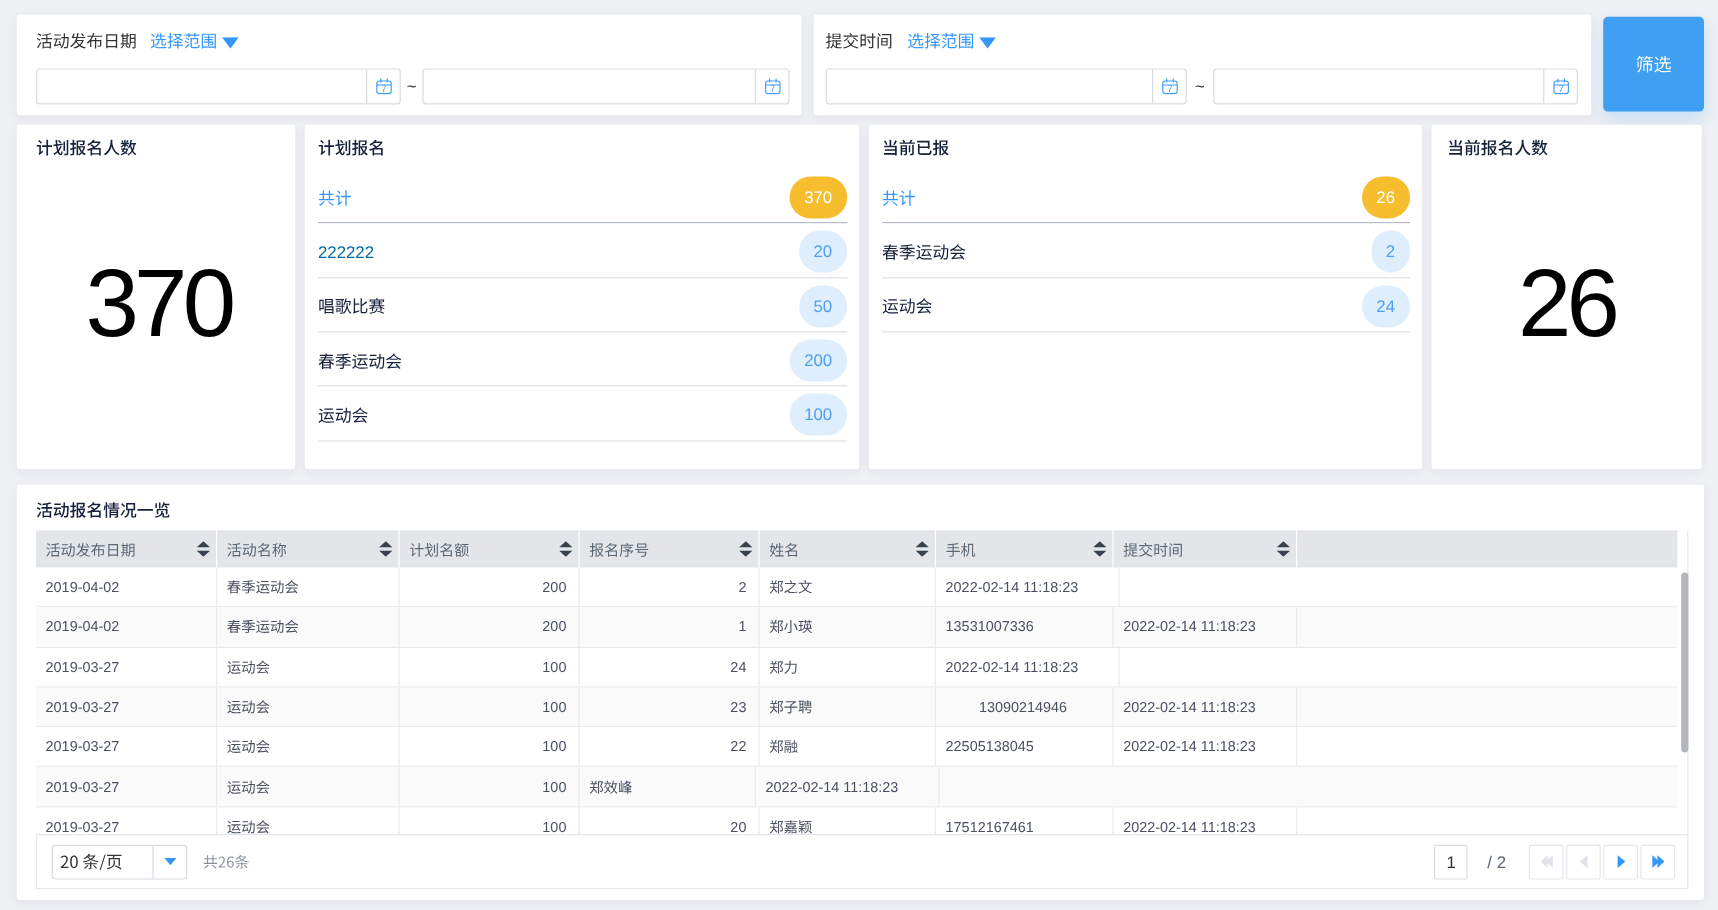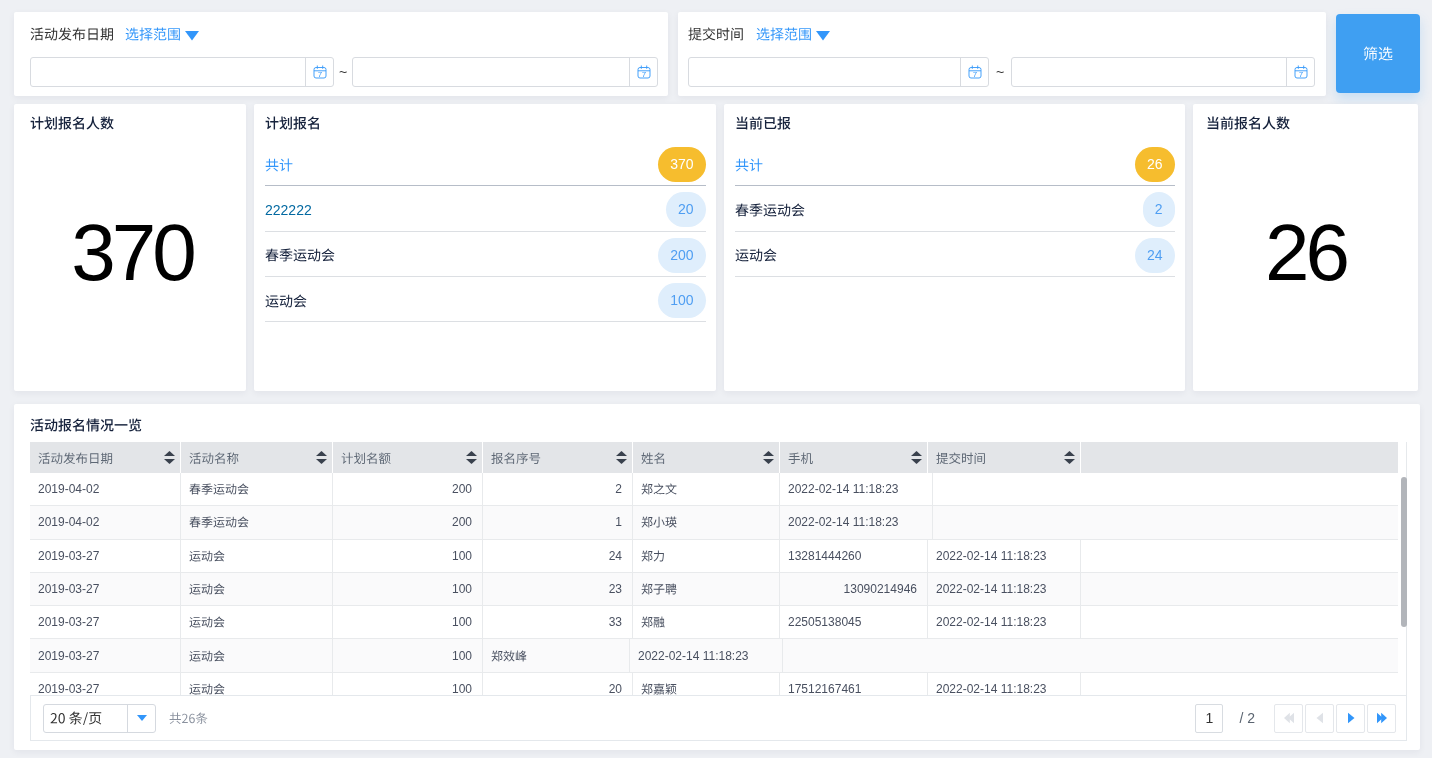--- a/index.html
+++ b/index.html
@@ -246,20 +246,31 @@
           <use href="#gr8ba1" x="1000"></use>
         </g>
       </svg>
       <span class="bdgY">370</span>
     </div>
     <div class="lrow">
       <span style="font-size:14px;color:#0369a1">222222</span>
       <span class="bdgB">20</span>
     </div>
     <div class="lrow">
+      <svg width="56.00" height="14" viewBox="0 -880 4000 1000" style="vertical-align:-1.68px;" fill="#17233d">
+        <g transform="scale(1,-1)">
+          <use href="#gr5531" x="0"></use>
+          <use href="#gr6b4c" x="1000"></use>
+          <use href="#gr6bd4" x="2000"></use>
+          <use href="#gr8d5b" x="3000"></use>
+        </g>
+      </svg>
+      <span class="bdgB">50</span>
+    </div>
+    <div class="lrow">
       <svg width="70.00" height="14" viewBox="0 -880 5000 1000" style="vertical-align:-1.68px;" fill="#17233d">
         <g transform="scale(1,-1)">
           <use href="#gr6625" x="0"></use>
           <use href="#gr5b63" x="1000"></use>
           <use href="#gr8fd0" x="2000"></use>
           <use href="#gr52a8" x="3000"></use>
           <use href="#gr4f1a" x="4000"></use>
         </g>
       </svg>
       <span class="bdgB">200</span>
@@ -479,20 +490,23 @@
       </div>
       <div class="bc" style="width:147px;justify-content:flex-start">
         <svg width="36.00" height="12" viewBox="0 -880 3000 1000" style="vertical-align:-1.44px;" fill="#495060">
           <g transform="scale(1,-1)">
             <use href="#gr90d1" x="0"></use>
             <use href="#gr5c0f" x="1000"></use>
             <use href="#gr745b" x="2000"></use>
           </g>
         </svg>
       </div>
+      <div class="bc" style="width:148px;justify-content:flex-start">
+        <span class="lat">13531007336</span>
+      </div>
       <div class="bc" style="width:153px;justify-content:flex-start">
         <span class="lat">2022-02-14 11:18:23</span>
       </div>
       <div class="bc" style="width:317px;justify-content:flex-start"></div>
     </div>
     <div class="br" style="background:#fff">
       <div class="bc" style="width:151px;justify-content:flex-start">
         <span class="lat">2019-03-27</span>
       </div>
       <div class="bc" style="width:152px;justify-content:flex-start">
@@ -511,23 +525,20 @@
         <span class="lat">24</span>
       </div>
       <div class="bc" style="width:147px;justify-content:flex-start">
         <svg width="24.00" height="12" viewBox="0 -880 2000 1000" style="vertical-align:-1.44px;" fill="#495060">
           <g transform="scale(1,-1)">
             <use href="#gr90d1" x="0"></use>
             <use href="#gr529b" x="1000"></use>
           </g>
         </svg>
       </div>
-      <div class="bc" style="width:148px;justify-content:flex-start">
-        <span class="lat">13281444260</span>
-      </div>
       <div class="bc" style="width:153px;justify-content:flex-start">
         <span class="lat">2022-02-14 11:18:23</span>
       </div>
       <div class="bc" style="width:317px;justify-content:flex-start"></div>
     </div>
     <div class="br" style="background:#fafafb">
       <div class="bc" style="width:151px;justify-content:flex-start">
         <span class="lat">2019-03-27</span>
       </div>
       <div class="bc" style="width:152px;justify-content:flex-start">
@@ -547,21 +558,21 @@
       </div>
       <div class="bc" style="width:147px;justify-content:flex-start">
         <svg width="36.00" height="12" viewBox="0 -880 3000 1000" style="vertical-align:-1.44px;" fill="#495060">
           <g transform="scale(1,-1)">
             <use href="#gr90d1" x="0"></use>
             <use href="#gr5b50" x="1000"></use>
             <use href="#gr8058" x="2000"></use>
           </g>
         </svg>
       </div>
-      <div class="bc" style="width:148px;justify-content:flex-end">
+      <div class="bc" style="width:148px;justify-content:center">
         <span class="lat">13090214946</span>
       </div>
       <div class="bc" style="width:153px;justify-content:flex-start">
         <span class="lat">2022-02-14 11:18:23</span>
       </div>
       <div class="bc" style="width:317px;justify-content:flex-start"></div>
     </div>
     <div class="br" style="background:#fff">
       <div class="bc" style="width:151px;justify-content:flex-start">
         <span class="lat">2019-03-27</span>
@@ -572,21 +583,21 @@
             <use href="#gr8fd0" x="0"></use>
             <use href="#gr52a8" x="1000"></use>
             <use href="#gr4f1a" x="2000"></use>
           </g>
         </svg>
       </div>
       <div class="bc" style="width:150px;justify-content:flex-end">
         <span class="lat">100</span>
       </div>
       <div class="bc" style="width:150px;justify-content:flex-end">
-        <span class="lat">33</span>
+        <span class="lat">22</span>
       </div>
       <div class="bc" style="width:147px;justify-content:flex-start">
         <svg width="24.00" height="12" viewBox="0 -880 2000 1000" style="vertical-align:-1.44px;" fill="#495060">
           <g transform="scale(1,-1)">
             <use href="#gr90d1" x="0"></use>
             <use href="#gr878d" x="1000"></use>
           </g>
         </svg>
       </div>
       <div class="bc" style="width:148px;justify-content:flex-start">

